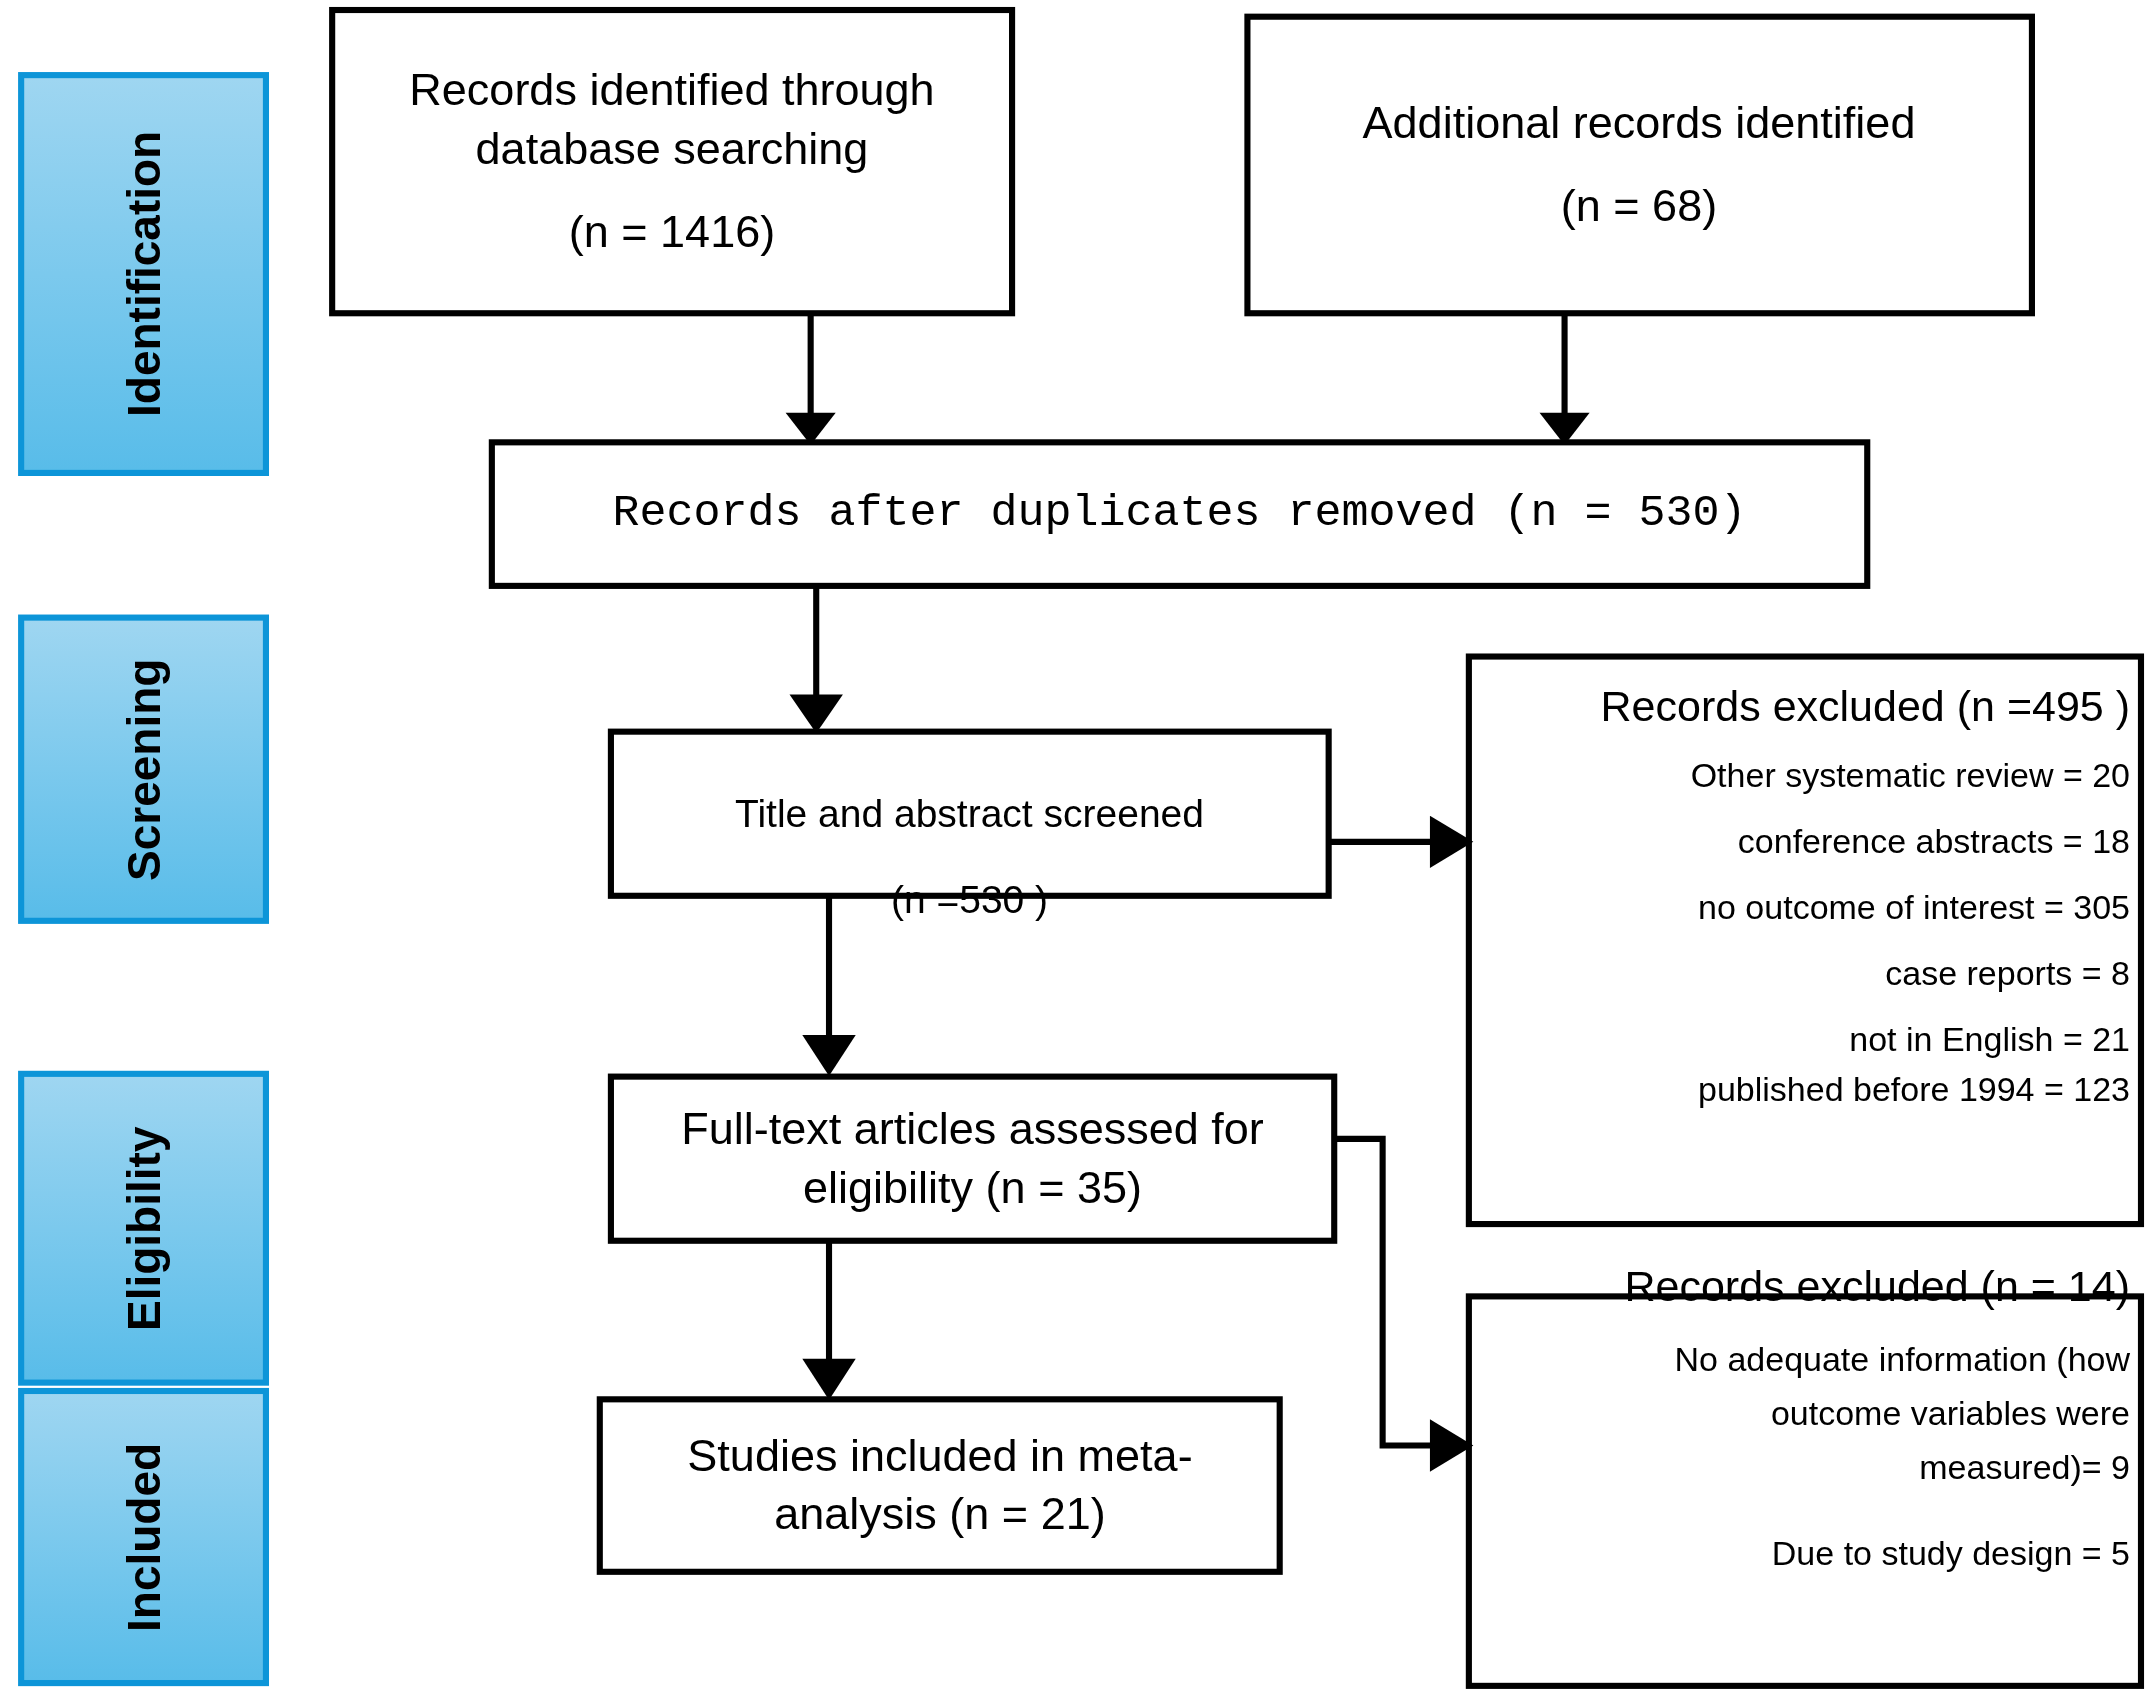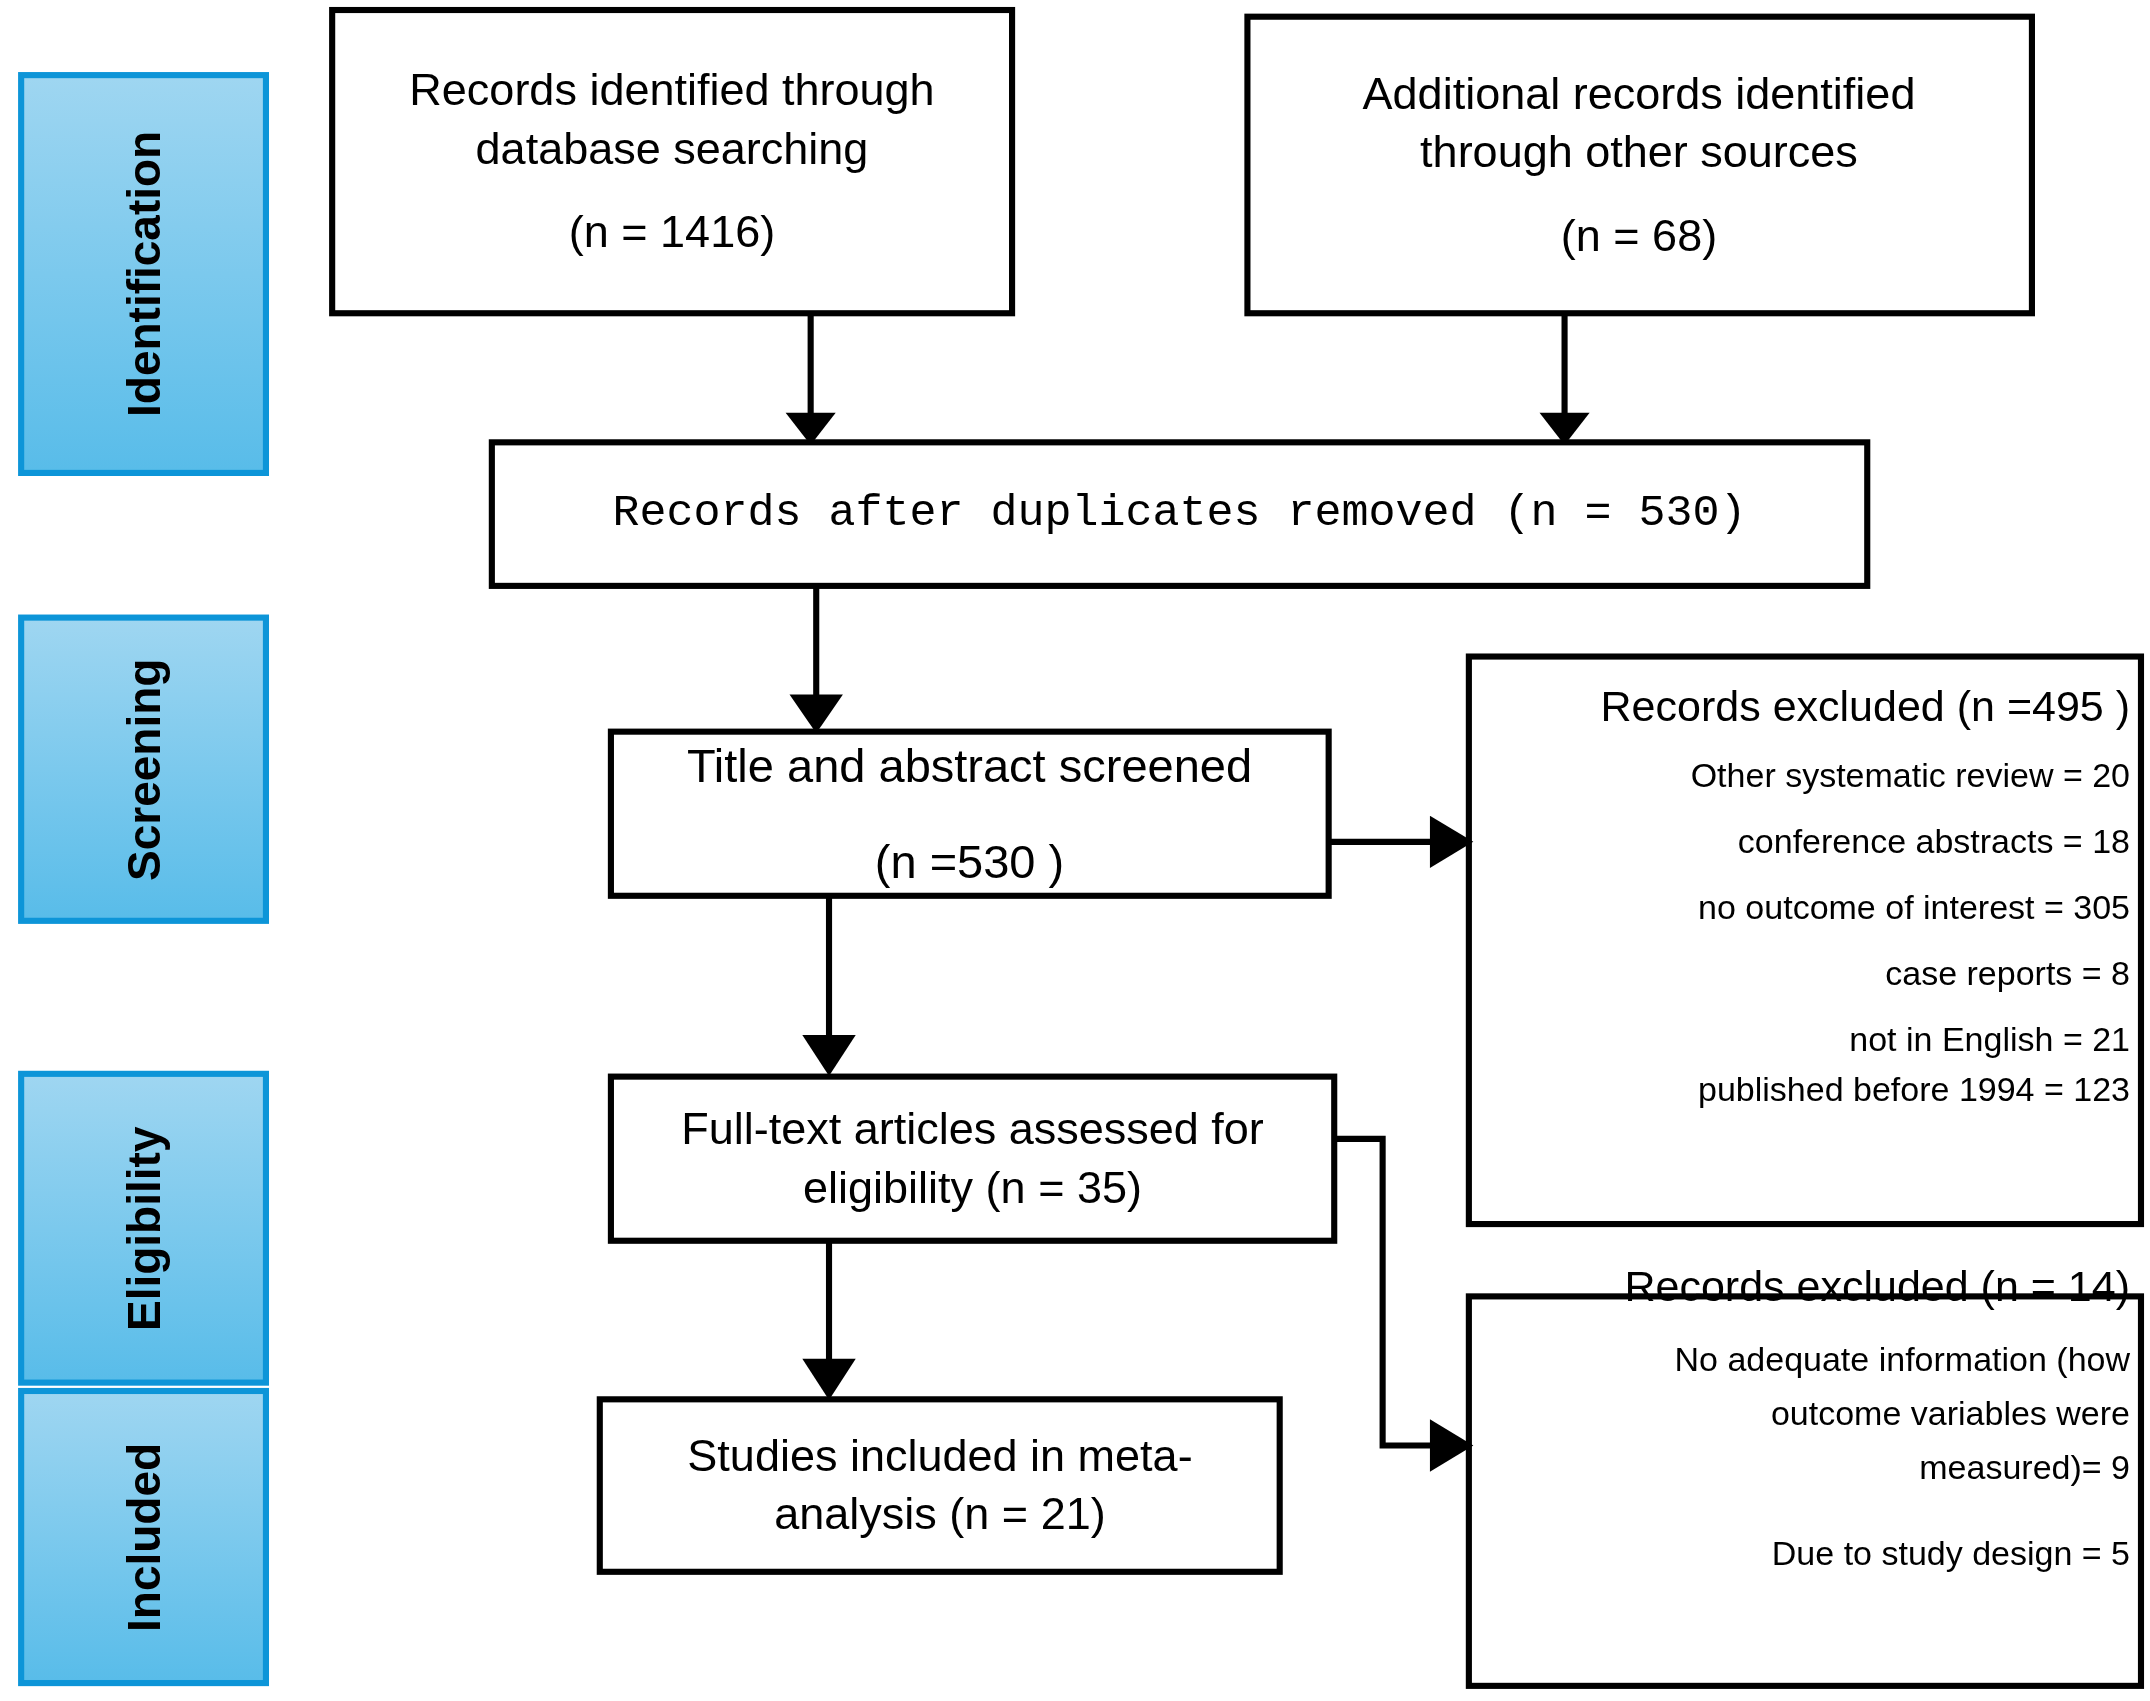--- a/index.html
+++ b/index.html
@@ -154,30 +154,29 @@
 
   <div class="box-text center" style="left:343px; top:21px; width:658px; height:281px; font-size:45px;">
     <span class="line">Records identified through</span>
     <span class="line">database searching</span>
     <span class="gap"></span>
     <span class="line">(n = 1416)</span>
   </div>
 
   <div class="box-text center" style="left:1258px; top:28px; width:762px; height:274px; font-size:45px;">
     <span class="line">Additional records identified</span>
-    <span class="line">through other sources</span>
     <span class="gap"></span>
     <span class="line">(n = 68)</span>
   </div>
 
   <div class="box-text center" style="left:503px; top:451px; width:1353px; height:127px; font-size:45px;font-family:Liberation Mono, monospace;">
     <span class="line">Records after duplicates removed (n = 530)</span>
   </div>
 
-  <div class="box-text center" style="left:622px; top:740px; width:695px; height:147px; font-size:47px;gap:35px;">
+  <div class="box-text center" style="left:622px; top:784px; width:695px; height:147px; font-size:39px;gap:35px;">
     <span class="line">Title and abstract screened</span>
     <span class="line">(n =530 )</span>
   </div>
 
   <div class="box-text left" style="left:1496px; top:673px; width:634px; height:534px; font-size:34px; justify-content:flex-start; line-height:1.0;">
     <span class="line" style="font-size:43px; margin-bottom:30px; margin-top:12.2px;">Records excluded (n =495 )</span>
     <span class="line" style="margin-bottom:32px;">Other systematic review = 20</span>
     <span class="line" style="margin-bottom:32px;">conference abstracts = 18</span>
     <span class="line" style="margin-bottom:32px;">no outcome of interest = 305</span>
     <span class="line" style="margin-bottom:32px;">case reports = 8</span>

